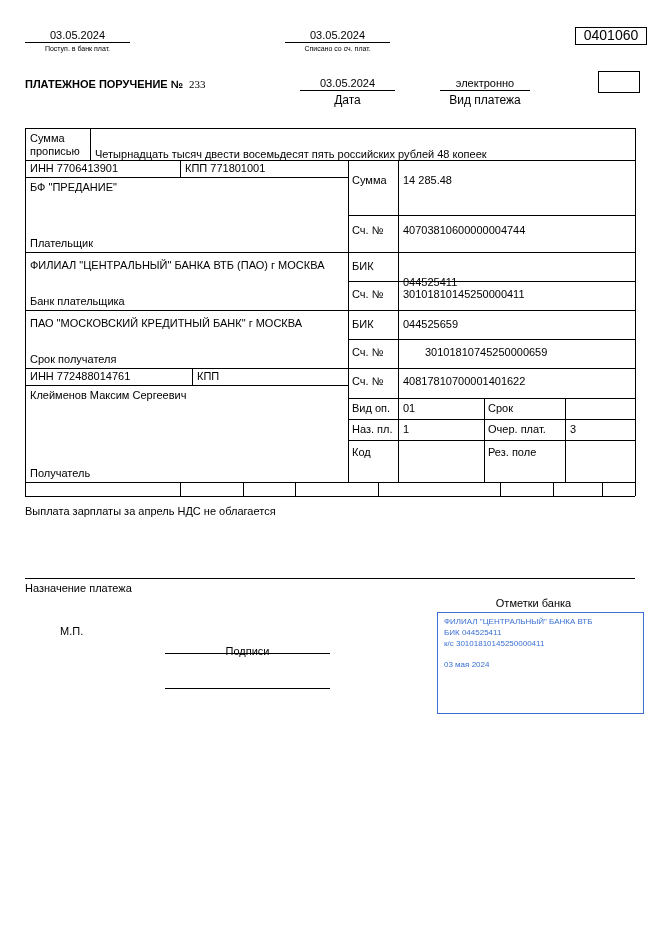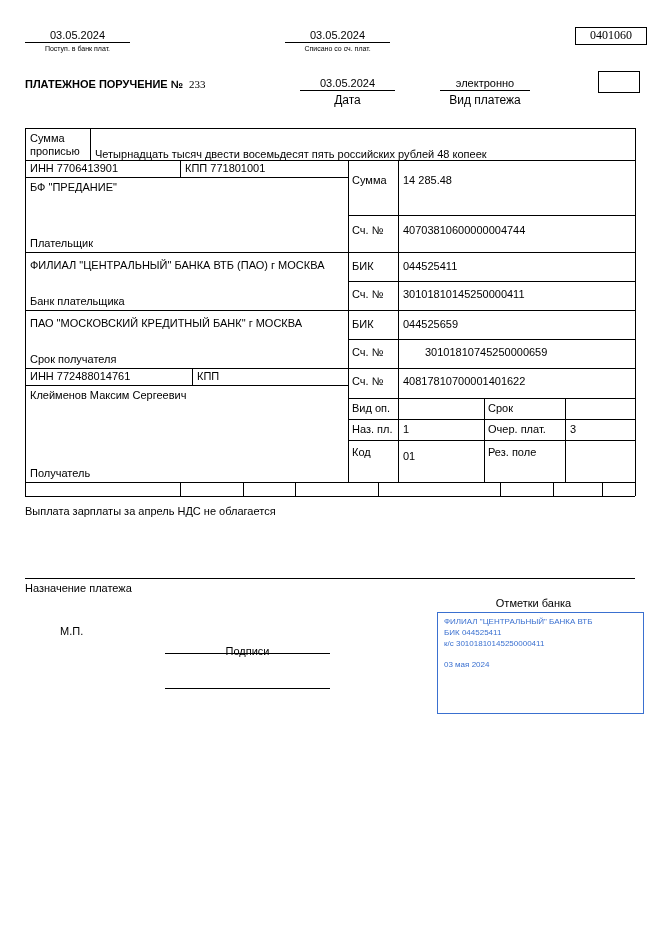--- a/index.html
+++ b/index.html
@@ -21,21 +21,21 @@
 </style>
 </head>
 <body>
 
 <div class="abs ufield" style="left:25px;top:28px;width:105px;">03.05.2024</div>
 <div class="abs sm ctr" style="left:25px;top:45px;width:105px;">Поступ. в банк плат.</div>
 
 <div class="abs ufield" style="left:285px;top:28px;width:105px;">03.05.2024</div>
 <div class="abs sm ctr" style="left:285px;top:45px;width:105px;">Списано со сч. плат.</div>
 
-<div class="abs ctr" style="left:575px;top:27px;width:70px;height:16px;border:1px solid #000;font-size:12px;line-height:15px;font-family:Liberation Serif, serif;">0401060</div>
+<div class="abs ctr" style="left:575px;top:27px;width:70px;height:16px;border:1px solid #000;font-size:14px;line-height:15px;">0401060</div>
 
 <div class="abs t" style="left:25px;top:78px;">
   <span class="b">ПЛАТЕЖНОЕ ПОРУЧЕНИЕ №</span>
   <span style="margin-left:3px;font-family:Liberation Serif, serif;">233</span>
 </div>
 
 <div class="abs ufield" style="left:300px;top:76px;width:95px;">03.05.2024</div>
 <div class="abs md ctr" style="left:300px;top:93px;width:95px;">Дата</div>
 
 <div class="abs ufield" style="left:440px;top:76px;width:90px;">электронно</div>
@@ -89,41 +89,41 @@
 <div class="abs t" style="left:30px;top:237px;">Плательщик</div>
 
 <div class="abs t" style="left:352px;top:174px;">Сумма</div>
 <div class="abs t" style="left:403px;top:174px;">14 285.48</div>
 <div class="abs t" style="left:352px;top:224px;">Сч. №</div>
 <div class="abs t" style="left:403px;top:224px;">40703810600000004744</div>
 
 <div class="abs t" style="left:30px;top:259px;">ФИЛИАЛ "ЦЕНТРАЛЬНЫЙ" БАНКА ВТБ (ПАО) г МОСКВА</div>
 <div class="abs t" style="left:30px;top:295px;">Банк плательщика</div>
 <div class="abs t" style="left:352px;top:260px;">БИК</div>
-<div class="abs t" style="left:403px;top:260px;">044525411</div>
+<div class="abs t" style="left:403px;top:276px;">044525411</div>
 <div class="abs t" style="left:352px;top:288px;">Сч. №</div>
 <div class="abs t" style="left:403px;top:288px;">30101810145250000411</div>
 
 <div class="abs t" style="left:30px;top:317px;">ПАО "МОСКОВСКИЙ КРЕДИТНЫЙ БАНК" г МОСКВА</div>
 <div class="abs t" style="left:30px;top:353px;">Срок получателя</div>
 <div class="abs t" style="left:352px;top:318px;">БИК</div>
 <div class="abs t" style="left:403px;top:318px;">044525659</div>
 <div class="abs t" style="left:352px;top:346px;">Сч. №</div>
 <div class="abs t" style="left:425px;top:346px;">30101810745250000659</div>
 
 <div class="abs t" style="left:30px;top:370px;">ИНН 772488014761</div>
 <div class="abs t" style="left:197px;top:370px;">КПП</div>
 <div class="abs t" style="left:30px;top:389px;">Клейменов Максим Сергеевич</div>
 <div class="abs t" style="left:30px;top:467px;">Получатель</div>
 
 <div class="abs t" style="left:352px;top:375px;">Сч. №</div>
 <div class="abs t" style="left:403px;top:375px;">40817810700001401622</div>
 
 <div class="abs t" style="left:352px;top:402px;">Вид оп.</div>
-<div class="abs t" style="left:403px;top:402px;margin-top:48px;">01</div>
+<div class="abs t" style="left:403px;top:402px;">01</div>
 <div class="abs t" style="left:488px;top:402px;">Срок</div>
 
 <div class="abs t" style="left:352px;top:423px;">Наз. пл.</div>
 <div class="abs t" style="left:403px;top:423px;">1</div>
 <div class="abs t" style="left:488px;top:423px;">Очер. плат.</div>
 <div class="abs t" style="left:570px;top:423px;">3</div>
 
 <div class="abs t" style="left:352px;top:446px;">Код</div>
 <div class="abs t" style="left:488px;top:446px;">Рез. поле</div>
 

